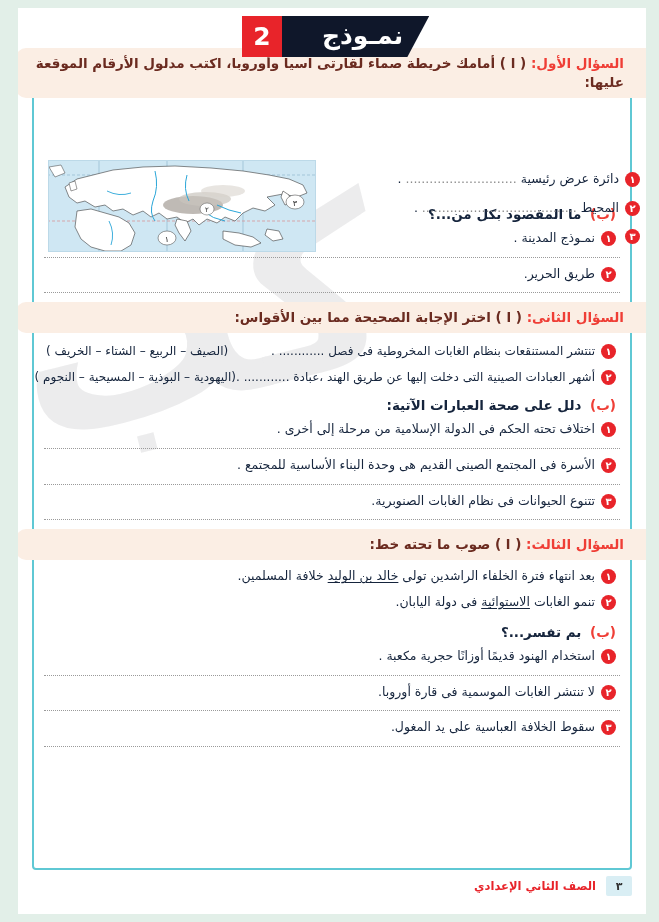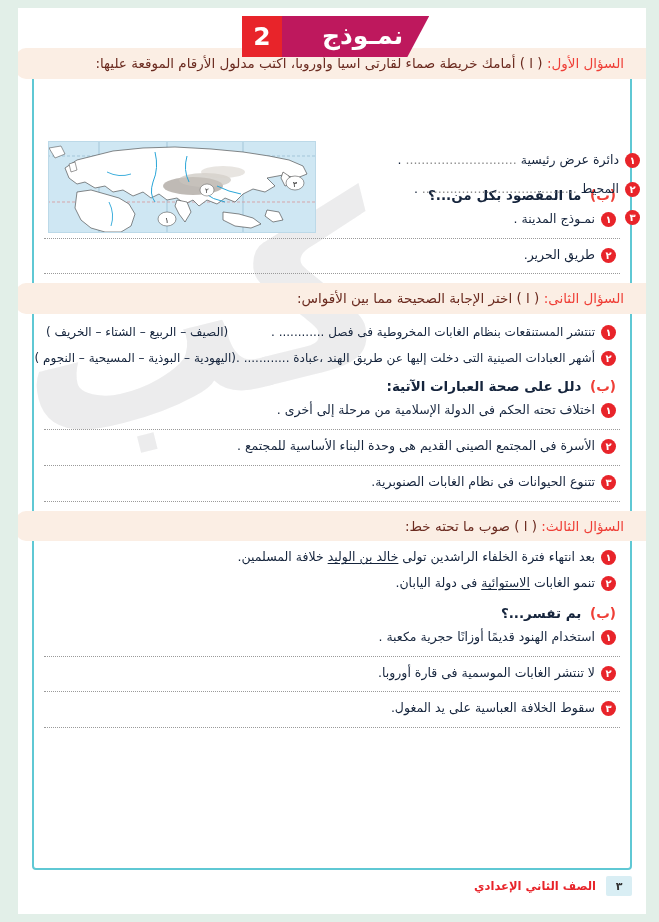--- a/index.html
+++ b/index.html
@@ -47,21 +47,21 @@
     left: 0; top: 0; width: 628px; height: 52px;
     z-index: 5;
   }
   .banner {
     position: absolute;
     top: 8px; left: 224px;
     display: flex; align-items: stretch;
     direction: rtl;
   }
   .banner-teal {
-    background: #be185d;
+    background: #0f172a;
     color: #ffffff;
     font-size: 25px;
     font-weight: bold;
     padding: 4px 26px 6px 40px;
     letter-spacing: 1px;
     clip-path: polygon(0 0, 100% 0, calc(100% - 22px) 100%, 0 100%);
     line-height: 1.25;
   }
   .banner-red {
     background: #e8242a;
@@ -91,21 +91,21 @@
     z-index: 3;
     direction: rtl;
   }
 
   
   .qhead {
     position: relative;
     background: #fbeee4;
     color: #7a2b1d;
     font-size: 13.5px;
-    font-weight: normal;
+    font-weight: bold;
     padding: 6px 22px 6px 14px;
     margin: 0 0 0 0;
     width: 630px;
     margin-right: 0px;
     border-top-left-radius: 10px;
     border-bottom-left-radius: 10px;
     text-align: right;
     line-height: 1.4;
     box-shadow: inset 0 0 0 0 #fff;
   }

